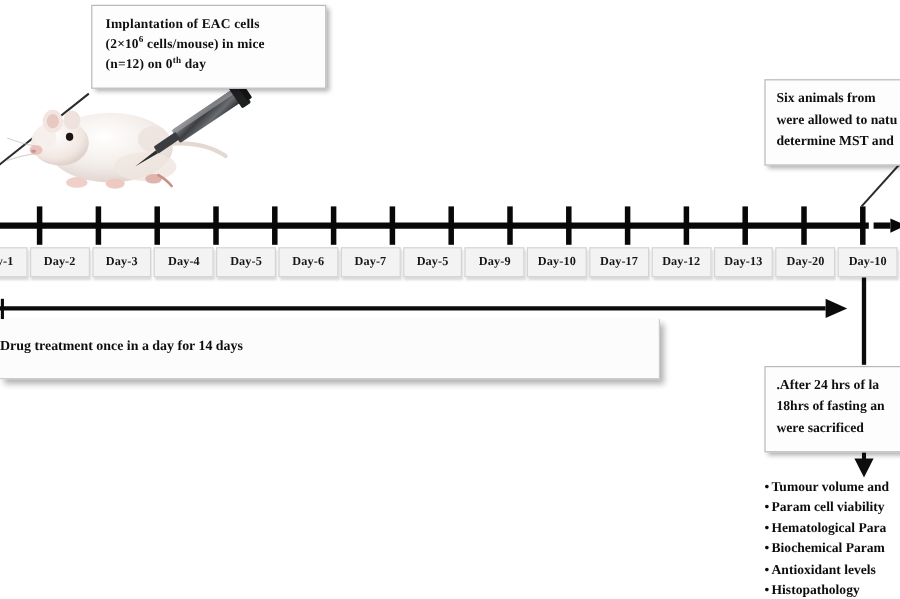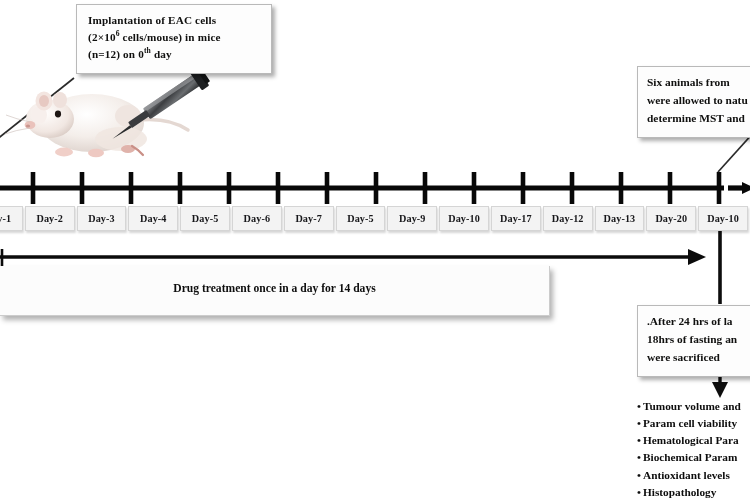--- a/index.html
+++ b/index.html
@@ -75,21 +75,21 @@
     background: #fcfcfc;
     box-shadow: 3px 4px 5px rgba(0,0,0,0.30);
     border-right: 1px solid #cccccc;
     border-bottom: 1px solid #cccccc;
   }
   #drug-band-label {
     position: absolute;
     left: 0;
     right: 0;
     top: 16px;
-    text-align: center;
+    text-align: left;
     font-size: 11.6px;
     font-weight: bold;
     color: #0e0e0e;
     white-space: nowrap;
   }
 
   
   #day-strip {
     position: absolute;
     left: -27px;

